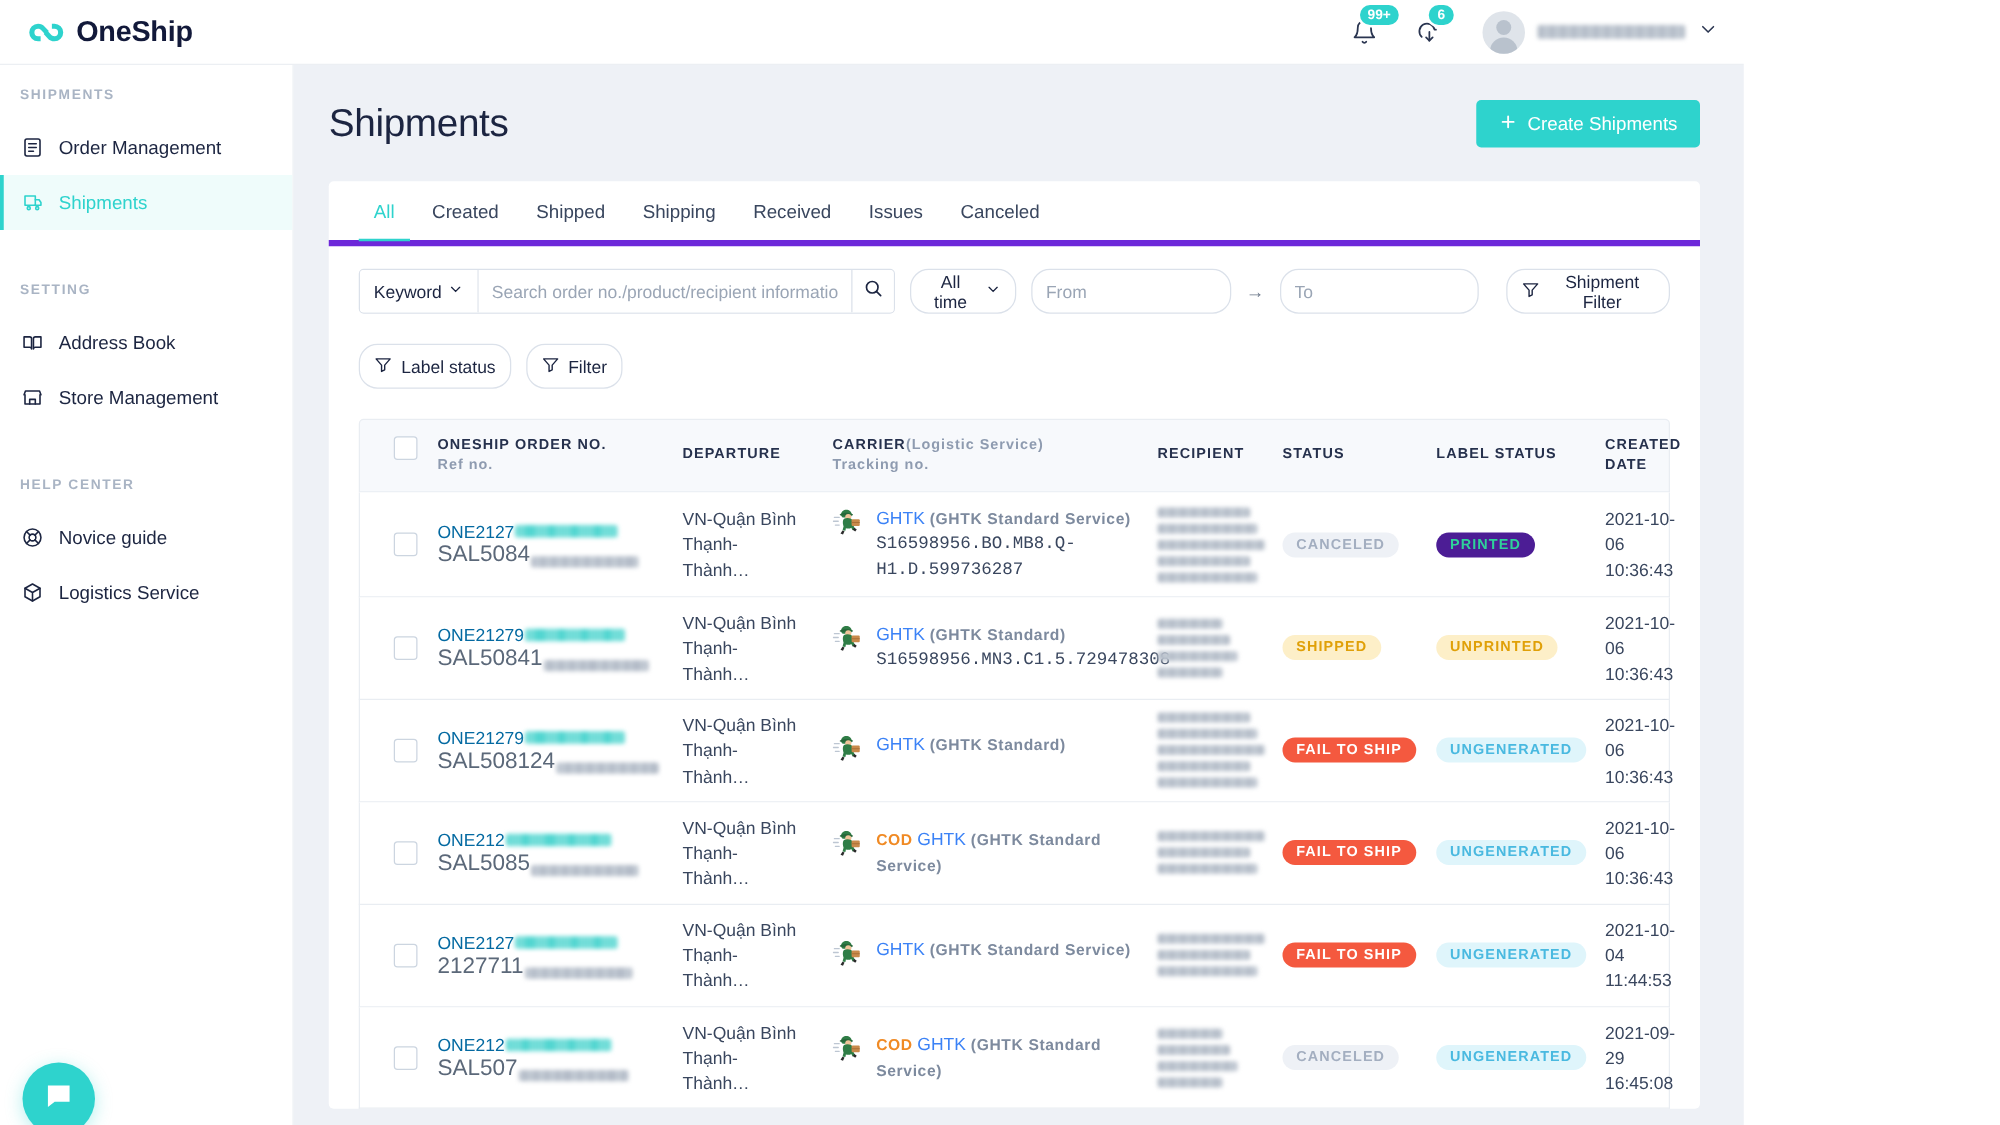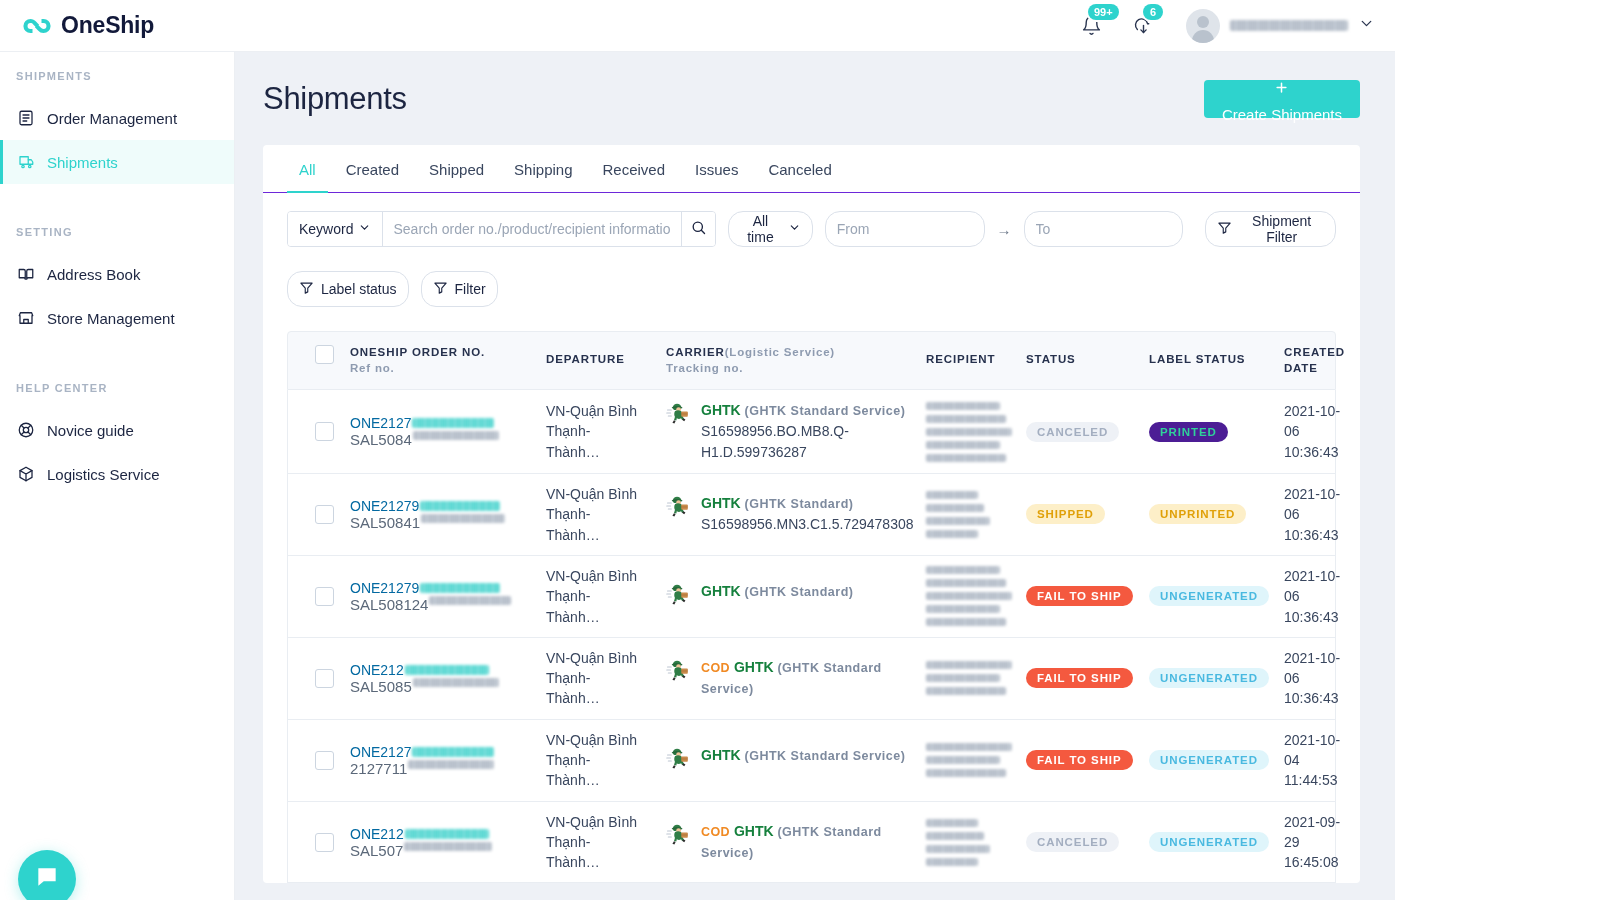--- a/index.html
+++ b/index.html
@@ -80,26 +80,25 @@
   
   .main { flex: 1; background: #eef1f6; padding: 28px 35px 0 28px; overflow: hidden; min-width: 0; }
   .main-head { display: flex; align-items: center; margin-bottom: 27px; }
   .page-title { font-size: 31px; font-weight: 400; color: #1c2541; letter-spacing: -.3px; }
   .create-btn {
     margin-left: auto; background: #2ed3cd; color: #fff;
     border: none; border-radius: 4px; height: 38px;
     padding: 0 18px; font-size: 15px; font-weight: 500;
     display: flex; align-items: center; gap: 8px; cursor: pointer;
     font-family: inherit;
-    flex-direction: column;
   }
   .panel { background: #fff; border-radius: 4px; min-height: 700px; }
 
   
-  .tabs { display: flex; gap: 6px; padding: 0 24px; border-bottom: 1px solid #6d28d9; }
+  .tabs { display: flex; gap: 6px; padding: 0 24px; border-bottom: 5px solid #6d28d9; }
   .tab {
     padding: 16px 12px 13px; font-size: 15px; color: #39465e; cursor: pointer;
     border-bottom: 2px solid transparent; margin-bottom: -1px;
   }
   .tab.active { color: #2ed3cd; border-bottom-color: #2ed3cd; }
 
   
   .filters { padding: 18px 24px 0; }
   .frow { display: flex; align-items: center; gap: 12px; margin-bottom: 24px; flex-wrap: nowrap; }
   .search-group { display: flex; height: 36px; border: 1px solid #dbe1ea; border-radius: 4px; overflow: hidden; }
@@ -145,28 +144,28 @@
   .c-order { width: 196px; flex: 0 0 196px; }
   .c-dep   { width: 120px; flex: 0 0 120px; }
   .c-car   { width: 260px; flex: 0 0 260px; }
   .c-rec   { width: 100px; flex: 0 0 100px; }
   .c-sts   { width: 123px; flex: 0 0 123px; }
   .c-lbl   { width: 135px; flex: 0 0 135px; }
   .c-date  { width: 130px; flex: 0 0 130px; }
   .c-act   { flex: 1; display: flex; justify-content: center; }
   .chk { width: 19px; height: 19px; border: 1.5px solid #ccd5e0; border-radius: 3px; background: #fff; cursor: pointer; }
   .ordno { font-size: 14px; color: #0369a1; display: flex; align-items: center; }
-  .refno { font-size: 15px; color: #5b6879; display: flex; align-items: flex-start; }
+  .refno { font-size: 18px; color: #5b6879; display: flex; align-items: flex-end; }
   .dep { font-size: 14px; color: #39465e; line-height: 1.45; }
   .carrier-cell { display: flex; gap: 9px; align-items: flex-start; }
   .carrier-text { font-size: 14px; line-height: 1.5; }
-  .carrier-name { color: #15803d; font-weight: 700; }
+  .carrier-name { color: #3b82f6; font-weight: 400; }
   .cod { color: #f08a24; font-weight: 700; font-size: 12.5px; letter-spacing: .4px; }
   .svc { color: #7d8a9e; font-size: 12.5px; font-weight: 700; letter-spacing: .5px; }
-  .track { color: #39465e; font-size: 14px; }
+  .track { color: #39465e; font-size: 14px; font-family: Liberation Mono, monospace; }
   .rec-lines { display: flex; flex-direction: column; gap: 5px; }
   .pill {
     display: inline-block; border-radius: 12px; padding: 4px 11px;
     font-size: 11.5px; font-weight: 700; letter-spacing: .9px; white-space: nowrap;
   }
   .p-canceled   { background: #eef1f6; color: #a3aec0; }
   .p-shipped    { background: #fdefc8; color: #e0a008; }
   .p-fail       { background: #f4593f; color: #fff; }
   .p-printed    { background: #4c1d95; color: #2fd19a; }
   .p-unprinted  { background: #fdefc8; color: #e0a008; }

